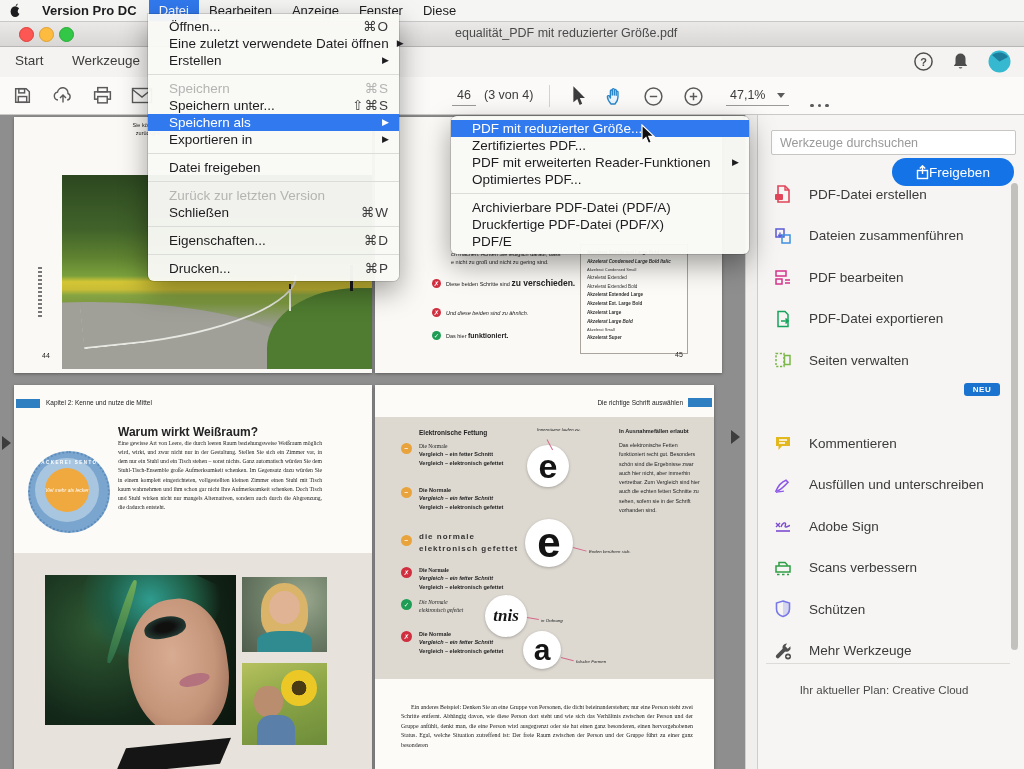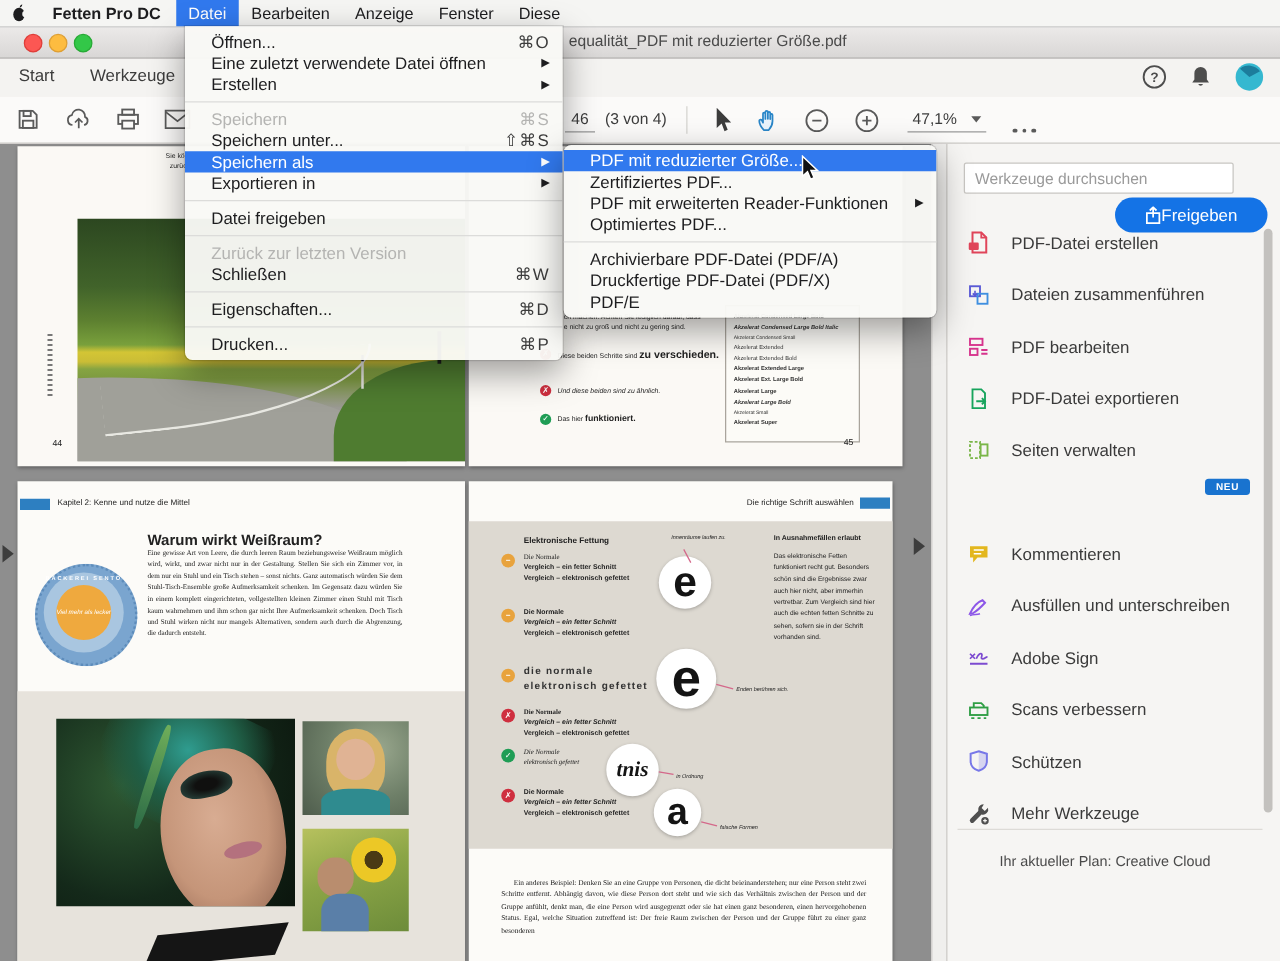--- a/index.html
+++ b/index.html
@@ -83,36 +83,36 @@
   .seal-script{font-style:italic;font-size:5px;color:#fff;line-height:1.3}
 
   
   .gcirc{position:absolute;border-radius:50%;background:#fff;box-shadow:0 1px 3px rgba(0,0,0,.25);
          display:flex;align-items:center;justify-content:center;font-weight:900;color:#141414}
   .ann{position:absolute;font-size:4.4px;font-style:italic;color:#222;white-space:nowrap}
   .pinkline{position:absolute;background:#d4688a;height:1px;transform-origin:left}
 
   
   #sidebar{left:757px;top:114px;width:267px;height:655px;background:#f6f5f3;border-left:1px solid #cfcdc9}
-  #searchBox{left:13px;top:16px;width:216px;height:25px;background:#fff;border:1px solid #c8c6c2;border-radius:2px;
+  #searchBox{left:13px;top:16px;width:245px;height:25px;background:#fff;border:1px solid #c8c6c2;border-radius:2px;
              font-size:12.5px;color:#3a3a3a;padding:0 8px;box-sizing:border-box;font-family:inherit}
   #searchBox::placeholder{color:#9a9a9a}
   .tool{position:absolute;left:0;width:252px;height:34px;display:flex;align-items:center;gap:16px;padding-left:15px}
   .tool .lbl{font-size:13.5px;color:#3a3a3a}
   #neuBadge{left:206px;top:269px;width:36px;height:13px;background:#1973cf;border-radius:3px;color:#fff;
             font-size:8px;font-weight:bold;text-align:center;line-height:13px;letter-spacing:.5px}
   #sbDivider{left:8px;top:549px;width:244px;height:1px;background:#dddbd7}
   #planText{left:0;top:570px;width:252px;text-align:center;font-size:11.5px;color:#4a4a4a}
   #moreInfo{left:0;top:611px;width:252px;text-align:center;font-size:12.5px;color:#1473e6}
   #sbThumb{left:253px;top:69px;width:7px;height:467px;border-radius:4px;background:#c3c1be}
 
   
   .menu-panel{position:absolute;background:rgba(249,249,246,.96);box-shadow:0 10px 28px rgba(0,0,0,.38),0 0 0 1px rgba(0,0,0,.12);
               font-size:13.5px;color:#1d1d1f;z-index:100;padding:4px 0}
-  #fileMenu{left:148px;top:21px;width:302px;border-radius:0 0 6px 6px}
+  #fileMenu{left:148px;top:14px;width:251px;border-radius:0 0 6px 6px}
   #subMenu{left:451px;top:116px;width:298px;border-radius:6px}
   .mi{height:17px;line-height:17px;padding:0 10px 0 21px;display:flex;align-items:center;white-space:nowrap}
   .mi .grow{flex:1}
   .mi .sc{color:#3c3c3c;letter-spacing:1px}
   .mi.dis, .mi.dis .sc{color:#b4b4b2}
   .mi.hl{background:#3179ee;color:#fff}
   .mi .arr{font-size:9px;margin-left:8px}
   .mdiv{height:1px;background:#dcdcda;margin:5px 0}
 
   
@@ -122,21 +122,21 @@
 <body>
 
 <div id="menubar" class="abs">
   <span id="apple">
     <svg width="13" height="15" viewBox="0 0 13 15">
       <ellipse cx="6.2" cy="8.6" rx="4.6" ry="5.4" fill="#1d1d1f"></ellipse>
       <circle cx="11.4" cy="8.2" r="2.6" fill="#f5f5f3"></circle>
       <path d="M6.6 3.2 Q6.8 1 8.8 0.4 Q8.8 2.6 6.6 3.2Z" fill="#1d1d1f"></path>
     </svg>
   </span>
-  <span class="mb-item mb-app">Fetten Pro DC</span>
+  <span class="mb-item mb-app">Version Pro DC</span>
   <span class="mb-item mb-active">Datei</span>
   <span class="mb-item">Bearbeiten</span>
   <span class="mb-item">Anzeige</span>
   <span class="mb-item">Fenster</span>
   <span class="mb-item">Diese</span>
 </div>
 
 <div id="titlebar" class="abs">
   <span class="abs light" style="left:19px;background:#fc5753;border:0.5px solid #df3d38"></span>
   <span class="abs light" style="left:39px;background:#fdbc40;border:0.5px solid #de9f34"></span>

